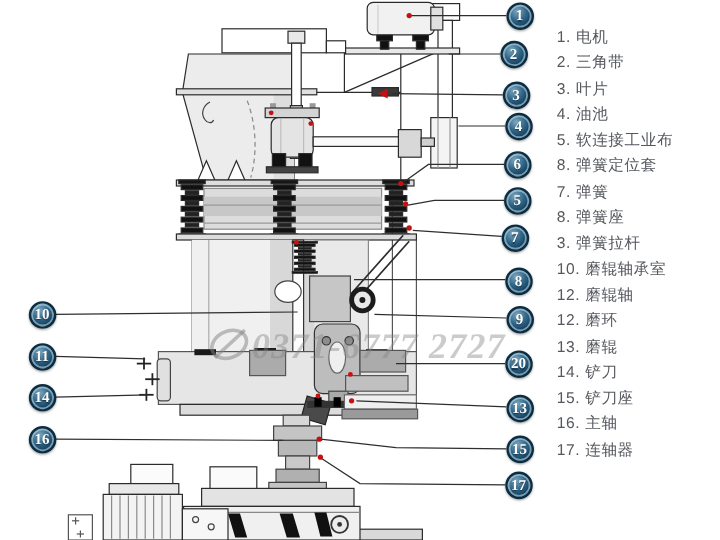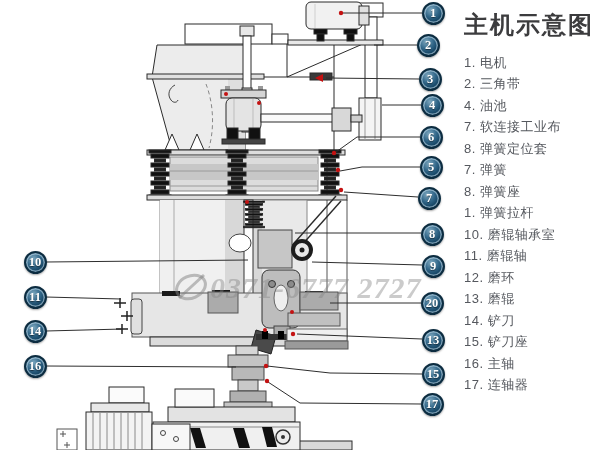--- a/index.html
+++ b/index.html
@@ -242,32 +242,32 @@
       <circle cx="247" cy="202" r="2"></circle>
       <circle cx="292" cy="312" r="2"></circle>
       <circle cx="265" cy="330" r="2"></circle>
       <circle cx="293" cy="334" r="2.2"></circle>
       <circle cx="266" cy="366" r="2.2"></circle>
       <circle cx="267" cy="381" r="2.2"></circle>
     </g>
   </svg>
 
   <div id="legend">
-    <div class="legend-title">主机示意图</div>
     <div id="legend-list">
         <div class="legend-item">1. 电机</div>
         <div class="legend-item">2. 三角带</div>
+        <div class="legend-item">3. 叶片</div>
         <div class="legend-item">4. 油池</div>
-        <div class="legend-item">7. 软连接工业布</div>
+        <div class="legend-item">5. 软连接工业布</div>
         <div class="legend-item">8. 弹簧定位套</div>
         <div class="legend-item">7. 弹簧</div>
         <div class="legend-item">8. 弹簧座</div>
-        <div class="legend-item">1. 弹簧拉杆</div>
+        <div class="legend-item">3. 弹簧拉杆</div>
         <div class="legend-item">10. 磨辊轴承室</div>
-        <div class="legend-item">11. 磨辊轴</div>
+        <div class="legend-item">12. 磨辊轴</div>
         <div class="legend-item">12. 磨环</div>
         <div class="legend-item">13. 磨辊</div>
         <div class="legend-item">14. 铲刀</div>
         <div class="legend-item">15. 铲刀座</div>
         <div class="legend-item">16. 主轴</div>
         <div class="legend-item">17. 连轴器</div>
       </div>
   </div>
 
   <div id="callout-layer">

